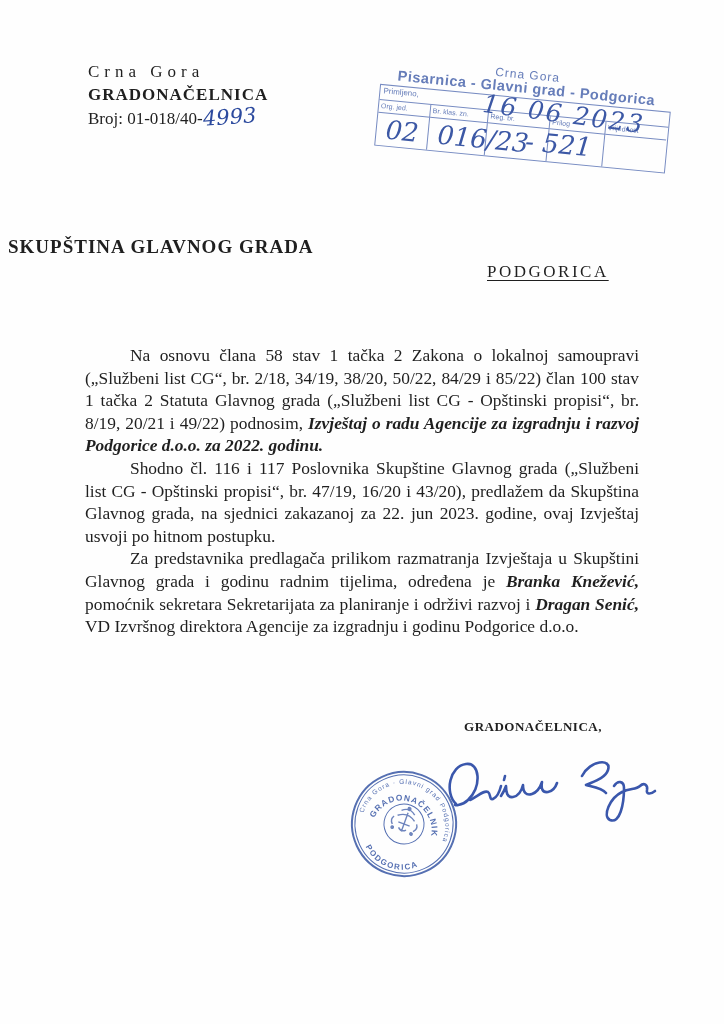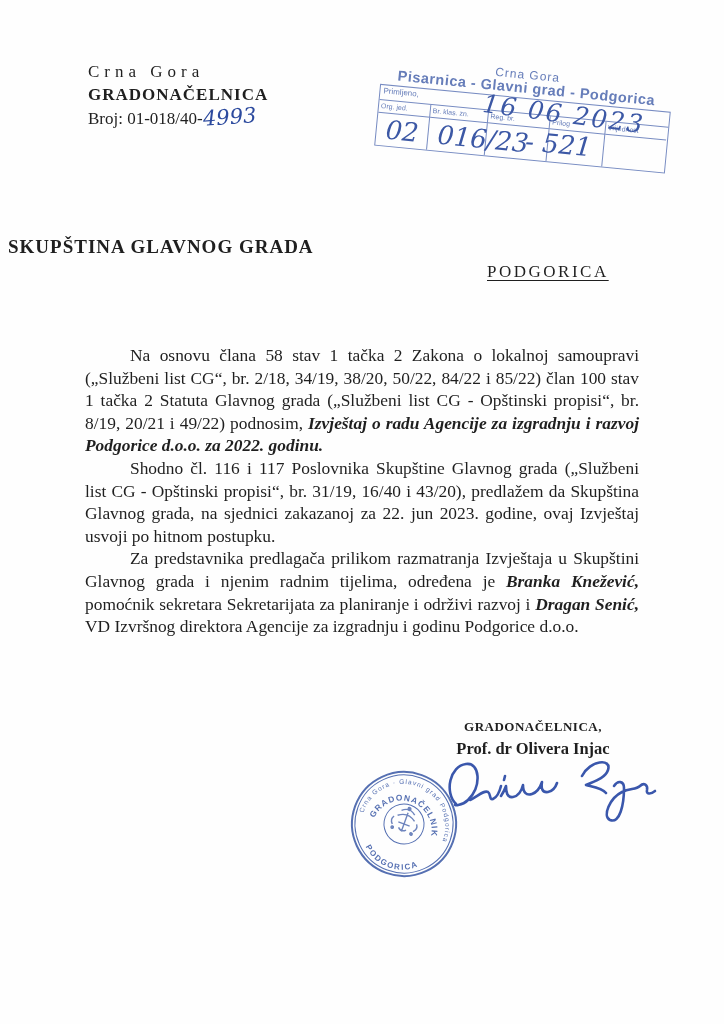--- a/index.html
+++ b/index.html
@@ -96,28 +96,27 @@
     <span class="rs-hw hw-v2">016/23</span>
     <span class="rs-hw hw-v3">- 521</span>
   </div>
 
   <div class="addressee">
     <div class="addr-line1">SKUPŠTINA GLAVNOG GRADA</div>
     <div class="addr-line2">PODGORICA</div>
   </div>
 
   <div class="doc-body">
-      <p><span>Na osnovu člana 58 stav 1 tačka 2 Zakona o lokalnoj samoupravi („Službeni list CG“, br. 2/18, 34/19, 38/20, 50/22, 84/22 i 85/22)  član 100 stav 1 tačka 2 Statuta Glavnog grada („Službeni list CG - Opštinski propisi“, br. 8/19, 20/21 i 49/22) podnosim, </span><span class="b">Izvještaj o radu Agencije za izgradnju i razvoj Podgorice d.o.o. za 2022. godinu.</span></p>
-      <p><span>Shodno čl. 116 i 117 Poslovnika Skupštine Glavnog grada („Službeni list CG - Opštinski propisi“, br. 31/19, 16/40 i 43/20), predlažem da Skupština Glavnog grada, na sjednici zakazanoj za 22. jun 2023. godine, ovaj Izvještaj usvoji po hitnom postupku.</span></p>
-      <p><span>Za predstavnika predlagača prilikom razmatranja Izvještaja u Skupštini Glavnog grada i njenim radnim tijelima, određena je </span><span class="b">Branka Knežević,</span><span> pomoćnik sekretara Sekretarijata za planiranje i održivi razvoj i </span><span class="b">Dragan Senić,</span><span> VD Izvršnog direktora Agencije za izgradnju i godinu Podgorice d.o.o.</span></p>
+      <p><span>Na osnovu člana 58 stav 1 tačka 2 Zakona o lokalnoj samoupravi („Službeni list CG“, br. 2/18, 34/19, 38/20, 50/22, 84/29 i 85/22)  član 100 stav 1 tačka 2 Statuta Glavnog grada („Službeni list CG - Opštinski propisi“, br. 8/19, 20/21 i 49/22) podnosim, </span><span class="b">Izvještaj o radu Agencije za izgradnju i razvoj Podgorice d.o.o. za 2022. godinu.</span></p>
+      <p><span>Shodno čl. 116 i 117 Poslovnika Skupštine Glavnog grada („Službeni list CG - Opštinski propisi“, br. 47/19, 16/20 i 43/20), predlažem da Skupština Glavnog grada, na sjednici zakazanoj za 22. jun 2023. godine, ovaj Izvještaj usvoji po hitnom postupku.</span></p>
+      <p><span>Za predstavnika predlagača prilikom razmatranja Izvještaja u Skupštini Glavnog grada i godinu radnim tijelima, određena je </span><span class="b">Branka Knežević,</span><span> pomoćnik sekretara Sekretarijata za planiranje i održivi razvoj i </span><span class="b">Dragan Senić,</span><span> VD Izvršnog direktora Agencije za izgradnju i godinu Podgorice d.o.o.</span></p>
     </div>
 
   <div class="sig-block">
     <div class="sig-title">GRADONAČELNICA,</div>
-    <div class="sig-name">Prof. dr Olivera Injac</div>
   </div>
 
   <svg class="sig-script" width="228" height="84" viewBox="0 0 228 84">
     <g fill="none" stroke="#3a57ac" stroke-width="2.6" stroke-linecap="round" stroke-linejoin="round">
       <path d="M16 52 C4 40, 10 14, 26 12 C40 10, 42 34, 28 48 C22 54, 12 54, 16 52"></path>
       <path d="M30 48 C38 44, 44 38, 48 40 C51 42, 49 48, 53 47 C58 45, 60 38, 61 34"></path>
       <path d="M64 28 l1 -4 M61 44 c2 -3 4 -7 5 -10 c0 6 1 12 7 11 c6 -1 9 -8 10 -12 c0 7 3 11 9 9 c6 -2 9 -9 10 -12 c-1 6 0 11 6 10 c5 -1 8 -6 9 -9"></path>
       <path d="M142 24 C150 8, 172 6, 168 18 C165 27, 152 30, 146 33 C154 35, 162 36, 166 41"></path>
       <path d="M174 34 C178 28, 184 29, 184 36 C184 52, 180 72, 170 68 C162 64, 170 46, 182 40 C190 36, 196 38, 200 34 C204 30, 208 33, 207 38 C206 42, 210 43, 215 39"></path>
     </g>

